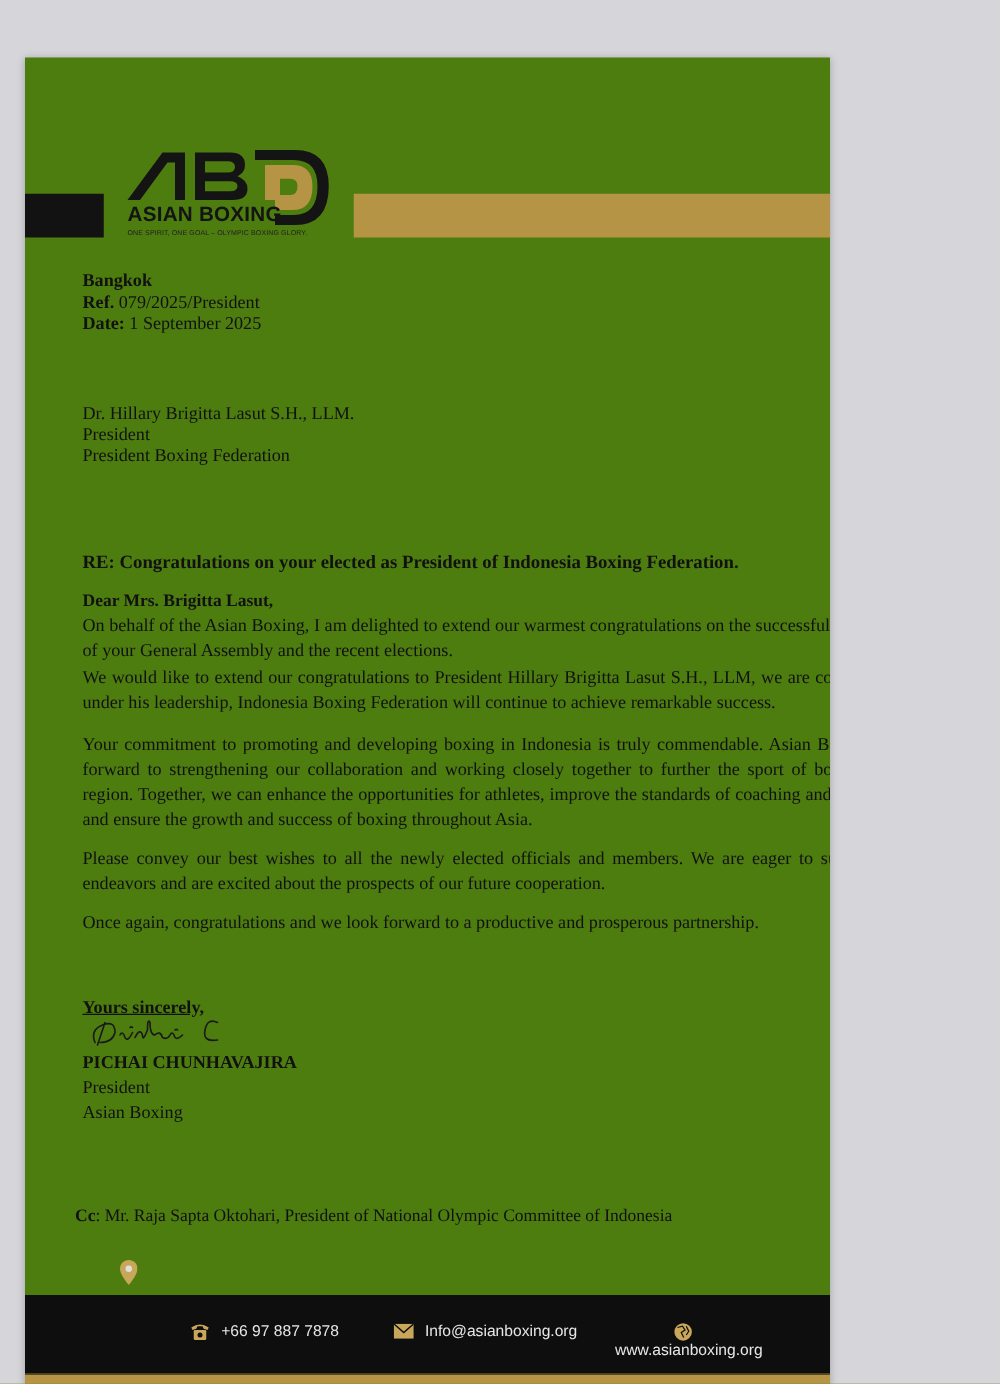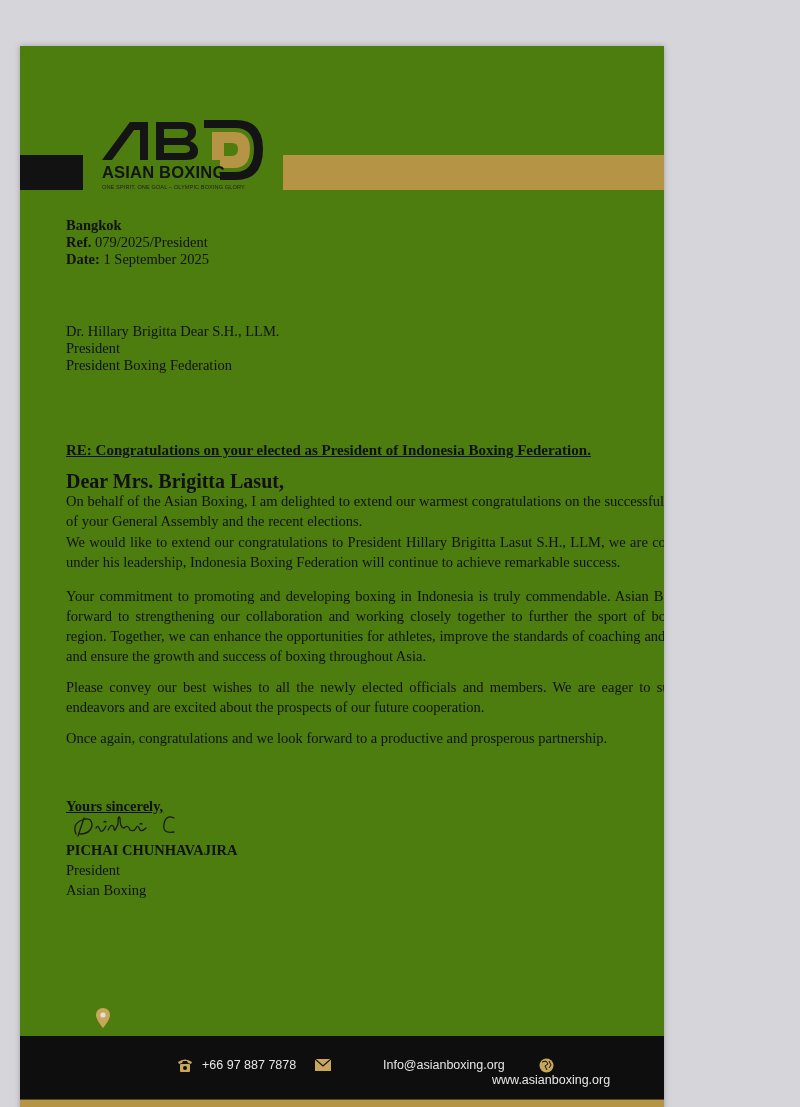--- a/index.html
+++ b/index.html
@@ -71,63 +71,66 @@
   <div class="text b" style="top:171px;">Bangkok</div>
   <div class="text" style="top:188px;">
     <span class="b">Ref.</span>
     <span>079/2025/President</span>
   </div>
   <div class="text" style="top:205px;">
     <span class="b">Date:</span>
     <span>1 September 2025</span>
   </div>
 
-  <div class="text" style="top:277px;">Dr. Hillary Brigitta Dear S.H., LLM.</div>
+  <div class="text" style="top:277px;">Dr. Hillary Brigitta Lasut S.H., LLM.</div>
   <div class="text" style="top:294px;">President</div>
   <div class="text" style="top:311px;">President Boxing Federation</div>
 
-  <div class="text b" style="top:396px; font-size:15px;text-decoration:underline;">RE: Congratulations on your elected as President of Indonesia Boxing Federation.</div>
+  <div class="text b" style="top:396px; font-size:15px;">RE: Congratulations on your elected as President of Indonesia Boxing Federation.</div>
 
-  <div class="text b" style="top:427px; font-size:20px;">Dear Mrs. Brigitta Lasut,</div>
+  <div class="text b" style="top:427px; font-size:14px;">Dear Mrs. Brigitta Lasut,</div>
 
   <div class="para" style="top:445px;">On behalf of the Asian Boxing, I am delighted to extend our warmest congratulations on the successful completion of your General Assembly and the recent elections.</div>
   <div class="para" style="top:486px;">We would like to extend our congratulations to President Hillary Brigitta Lasut S.H., LLM, we are confident that under his leadership, Indonesia Boxing Federation will continue to achieve remarkable success.</div>
   <div class="para" style="top:540px;">Your commitment to promoting and developing boxing in Indonesia is truly commendable. Asian Boxing looks forward to strengthening our collaboration and working closely together to further the sport of boxing in the region. Together, we can enhance the opportunities for athletes, improve the standards of coaching and officiating, and ensure the growth and success of boxing throughout Asia.</div>
   <div class="para" style="top:682px;">Once again, congratulations and we look forward to a productive and prosperous partnership.</div>
   <div class="para" style="top:631px;">Please convey our best wishes to all the newly elected officials and members. We are eager to support your endeavors and are excited about the prospects of our future cooperation.</div>
 
   <div class="text b" style="top:752px;text-decoration:underline;">Yours sincerely,</div>
   <svg class="sig" width="130" height="30" viewBox="0 0 130 30">
     <path d="M6,24 Q2,14 12,10 Q22,6 22,16 Q20,24 10,24 M14,8 L8,26 M26,18 Q28,14 30,20 Q32,24 36,16 M34,12 Q35,11 36,12 M38,20 Q42,12 44,18 Q44,24 48,14 Q48,4 50,8 Q50,18 54,18 Q58,14 60,20 Q64,22 66,18 Q68,14 70,20 Q72,22 76,18 M70,14 Q71,13 72,14 M104,8 Q96,4 94,14 Q92,24 104,22" fill="none" stroke="#1a1a1a" stroke-width="1.3" stroke-linecap="round"></path>
   </svg>
   <div class="text b" style="top:796px;">PICHAI CHUNHAVAJIRA</div>
   <div class="text" style="top:816px;">President</div>
   <div class="text" style="top:836px;">Asian Boxing</div>
 
+  <div class="text" style="top:919px; font-size:14px; left:40px;">
+    <span class="b">Cc</span><span>: Mr. Raja Sapta Oktohari, President of National Olympic Committee of Indonesia</span>
+  </div>
 
   <div class="address-row">
     <svg class="pin" width="14" height="20" viewBox="0 0 14 20">
       <path d="M7,0 C3,0 0,3 0,7 C0,12 7,20 7,20 C7,20 14,12 14,7 C14,3 11,0 7,0 Z" fill="#c9a75a"></path>
       <circle cx="7" cy="7" r="2.6" fill="#e0e0e0"></circle>
     </svg>
   </div>
 
   <div class="footer-black"></div>
   <div class="footer-gold"></div>
 
-  <div class="contact" style="left:157px;">
+  <div class="contact" style="left:132px;">
     <svg width="16" height="14" viewBox="0 0 16 14">
       <path d="M1,4 Q8,-1 15,4 L14,6 L11,5 L10,3 L6,3 L5,5 L2,6 Z" fill="#c9a75a"></path>
       <rect x="3" y="6" width="10" height="8" rx="1" fill="#c9a75a"></rect>
       <circle cx="8" cy="10" r="2" fill="#0e0e0e"></circle>
     </svg>
     <span>+66 97 887 7878</span>
   </div>
 
-  <div class="contact" style="left:295px;gap:43px;">
+  <div class="contact" style="left:295px;">
     <svg width="16" height="12" viewBox="0 0 16 12">
       <rect x="0" y="0" width="16" height="12" fill="#c9a75a"></rect>
       <path d="M0,0 L8,7 L16,0" fill="none" stroke="#0e0e0e" stroke-width="1.2"></path>
     </svg>
     <span>Info@asianboxing.org</span>
   </div>
 
   <div class="contact" style="left:472px;flex-direction:column;">
     <svg width="15" height="15" viewBox="0 0 15 15">
       <circle cx="7.5" cy="7.5" r="7" fill="#c9a75a"></circle>

